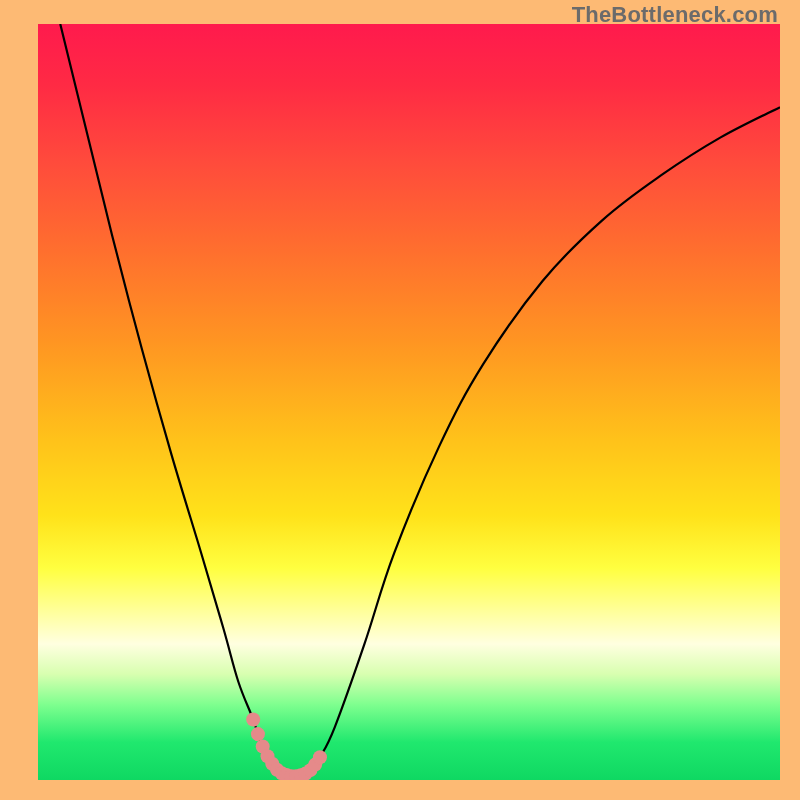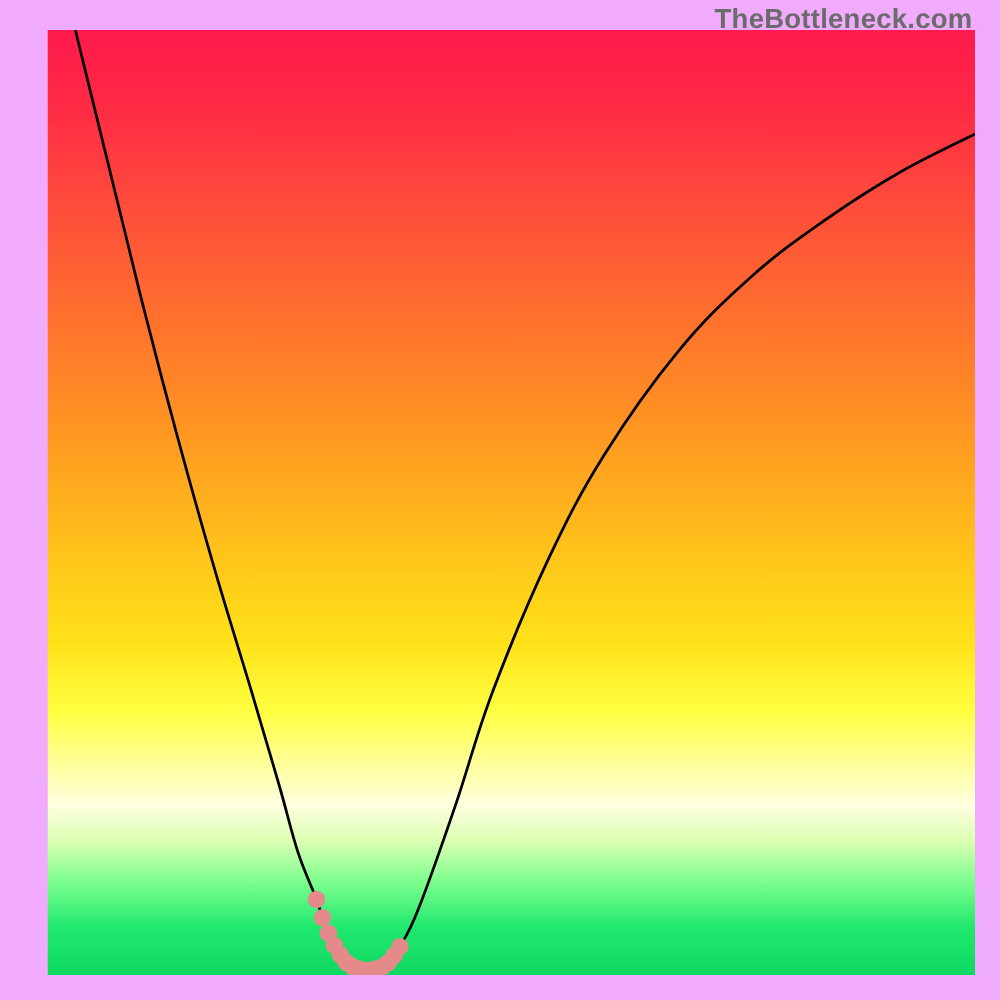--- a/index.html
+++ b/index.html
@@ -8,21 +8,21 @@
     width: 800px;
     height: 800px;
     background: #000;
     overflow: hidden;
     font-family: Arial, Helvetica, sans-serif;
   }
   .stage {
     position: relative;
     width: 800px;
     height: 800px;
-    background: #f0abfc;
+    background: #fdba74;
   }
   .plot-area {
     position: absolute;
     left: 38px;
     top: 24px;
     width: 742px;
     height: 756px;
     overflow: hidden;
   }
   .gradient-bg {

